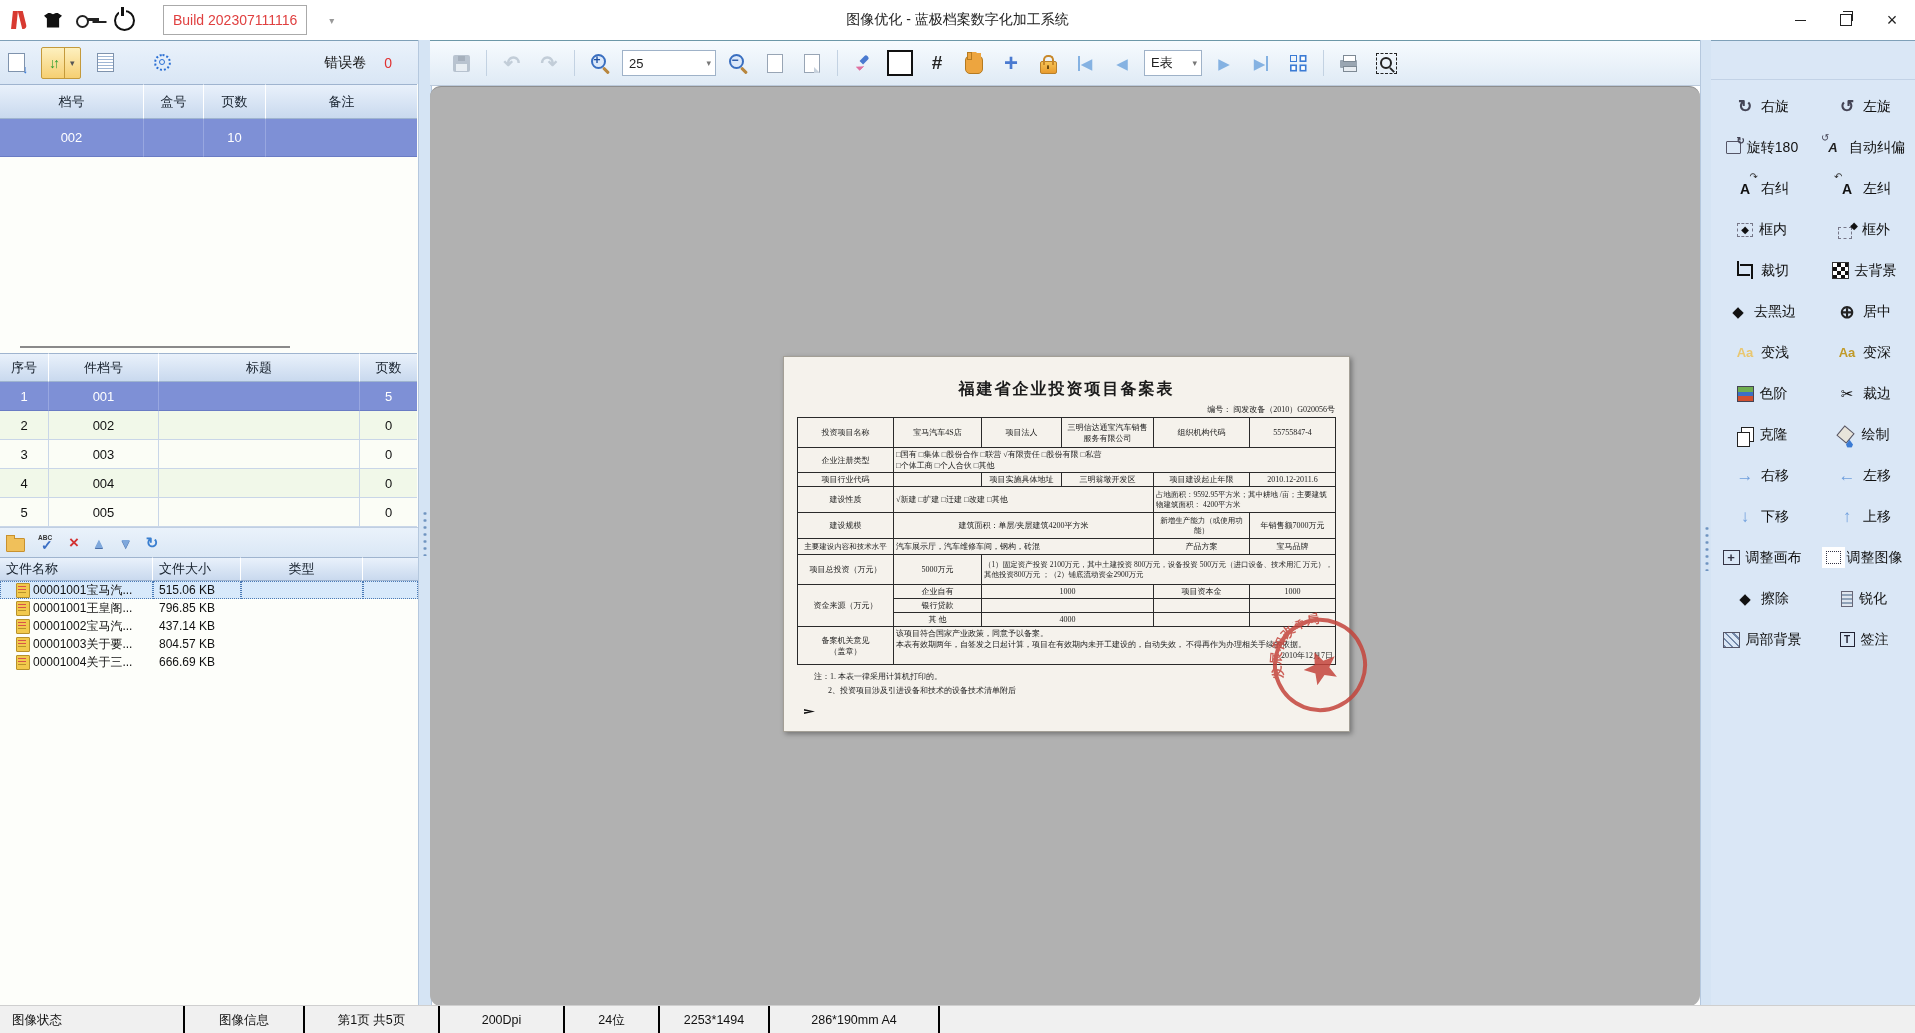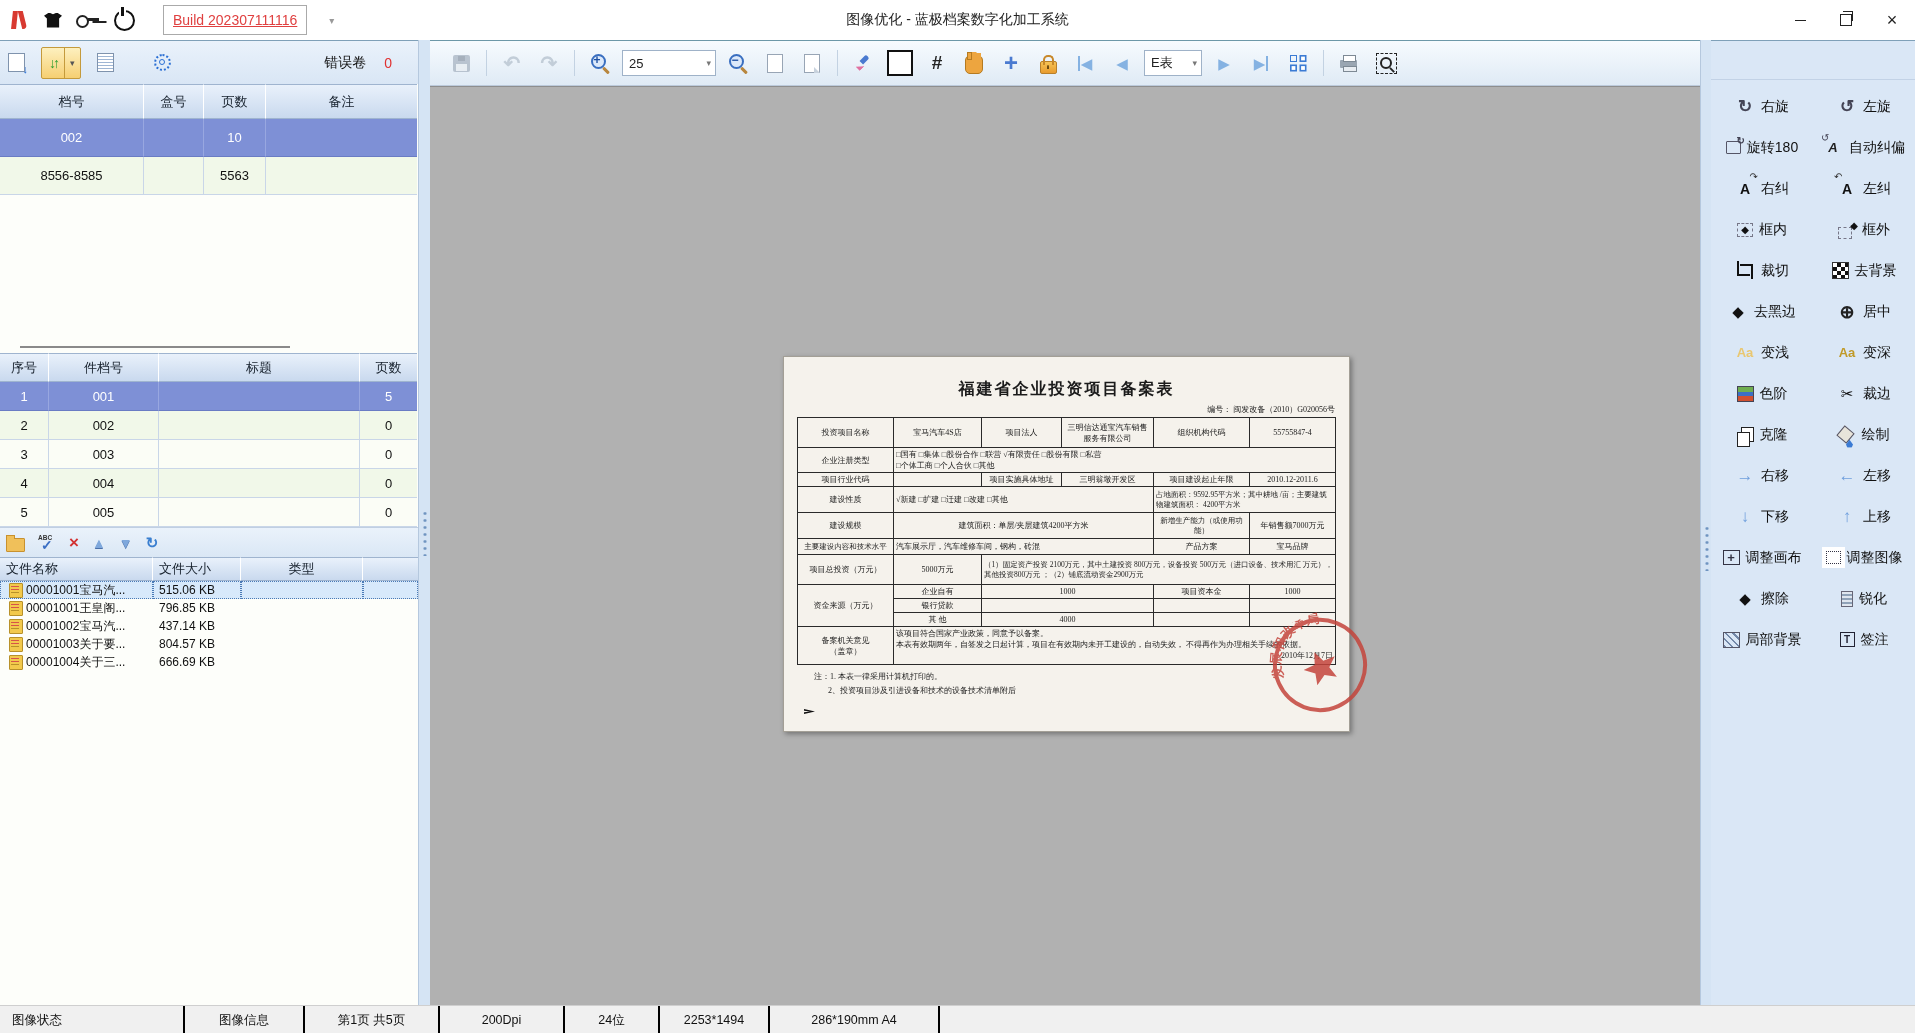--- a/index.html
+++ b/index.html
@@ -11,21 +11,21 @@
   .tb-left{display:flex;align-items:center;gap:14px;padding-left:10px;}
   .logo{position:relative;width:20px;height:22px;}
   .logo::before{content:"";position:absolute;left:2px;top:2px;width:5px;height:18px;background:#d83a31;transform:skewX(-6deg);}
   .logo::after{content:"";position:absolute;left:10px;top:2px;width:5px;height:18px;background:#d83a31;transform:skewX(14deg);border-radius:0 0 4px 0;}
   .tshirt{width:18px;height:15px;background:#111;clip-path:polygon(28% 0,50% 12%,72% 0,100% 22%,84% 40%,84% 100%,16% 100%,16% 40%,0 22%);}
   .keyicon{position:relative;width:24px;height:14px;}
   .keyicon::before{content:"";position:absolute;left:0;top:2px;width:9px;height:9px;border:2px solid #222;border-radius:50%;}
   .keyicon::after{content:"";position:absolute;left:12px;top:5px;width:11px;height:2.5px;background:#222;box-shadow:8px 2.5px 0 -0.5px #222,4px 2.5px 0 -0.5px #222;}
   .powericon{position:relative;width:17px;height:17px;border:2.4px solid #111;border-radius:50%;}
   .powericon::before{content:"";position:absolute;left:5.4px;top:-5px;width:2.6px;height:9px;background:#111;box-shadow:0 0 0 2px #fff;}
-  .buildbox{margin-left:14px;border:1px solid #aaa;background:#fff;padding:6px 9px;color:#e04040;font-size:14px;text-decoration:underline;}
+  .buildbox{margin-left:14px;border:1px solid #aaa;background:#fff;padding:6px 9px;color:#e04040;font-size:14px;}
   .mini-caret{color:#999;font-size:10px;margin-left:8px;}
   .tb-title{position:absolute;left:0;right:0;text-align:center;font-size:14px;color:#222;pointer-events:none;}
   .tb-ctrl{margin-left:auto;display:flex;align-items:center;height:100%;}
   .wbtn{width:46px;height:100%;display:flex;align-items:center;justify-content:center;color:#222;font-size:16px;}
   .wbtn .bar{width:11px;height:0;border-top:1.6px solid #222;}
   .wbtn .rest{position:relative;width:10px;height:10px;border:1.4px solid #222;background:#fff;}
   .wbtn .rest::before{content:"";position:absolute;left:2px;top:-4px;width:9px;height:9px;border:1.4px solid #222;border-left:none;border-bottom:none;}
   .wbtn .cls{font-size:18px;line-height:1;}
 
   
@@ -72,21 +72,21 @@
   .foldericon{position:relative;width:17px;height:12px;background:#f0c05a;border:1px solid #c8912f;border-radius:1px;margin-top:4px;}
   .foldericon::before{content:"";position:absolute;left:-1px;top:-4px;width:7px;height:3px;background:#f0c05a;border:1px solid #c8912f;border-bottom:none;}
   .abccheck{position:relative;width:18px;height:18px;}
   .abccheck::before{content:"ABC";position:absolute;left:0;top:0;font-size:6.5px;font-weight:bold;color:#333;}
   .abccheck::after{content:"✓";position:absolute;left:3px;top:3px;font-size:14px;font-weight:bold;color:#3b6fc4;}
   .redx{color:#d23232;font-weight:bold;font-size:17px;line-height:1;}
   .uparr,.dnarr{color:#7fa8dc;font-size:14px;text-shadow:0 1px 0 #4a6fa8;}
   .refresh{color:#3a7fd0;font-weight:bold;font-size:15px;}
 
   #flist{top:516px;}
-  #flist .c0{width:153px;justify-content:flex-start;padding-left:9px;gap:3px;}
+  #flist .c0{width:153px;justify-content:flex-start;padding-left:16px;gap:3px;}
   #flist .c1{width:88px;justify-content:flex-start;padding-left:6px;}
   #flist .c2{width:122px;}
   #flist .c3{width:55px;border-right:none;}
   #flist .th .td{height:24px;}
   #flist .tr:not(.th) .td{height:18px;border-right:none;border-bottom:none;font-size:12px;}
   #flist .th .c0{justify-content:flex-start;padding-left:6px;}
   .fsel .td{background:#d7e9fb;outline:1px dotted #4a7ab5;outline-offset:-1px;}
   .tifficon{display:inline-block;width:12px;height:13px;background:#f2c94c;border:1px solid #b8912a;border-radius:1px;position:relative;flex:none;}
   .tifficon::before{content:"";position:absolute;left:1px;top:2px;width:8px;height:1.5px;background:#d8534a;box-shadow:0 3px 0 #d8534a,0 6px 0 #b8912a;}
 
@@ -136,21 +136,21 @@
      box-shadow:9.5px 0 0 -1.6px #fff,9.5px 0 0 0 #3b7bd4,0 9.5px 0 -1.6px #fff,0 9.5px 0 0 #3b7bd4,9.5px 9.5px 0 -1.6px #fff,9.5px 9.5px 0 0 #3b7bd4;}
   .printer{position:relative;width:18px;height:16px;}
   .printer::before{content:"";position:absolute;left:0;top:5px;width:17px;height:8px;background:#9aa6b2;border-radius:1px;}
   .printer::after{content:"";position:absolute;left:3px;top:0px;width:11px;height:5px;background:#fff;border:1px solid #7d8994;}
   .printer i{position:absolute;left:3px;bottom:-1px;width:12px;height:4px;background:#e8edf2;border:1px solid #7d8994;}
   .selzoom{position:relative;width:19px;height:19px;border:1.7px dashed #222;}
   .selzoom::before{content:"";position:absolute;left:3px;top:3px;width:8px;height:8px;border:2px solid #222;border-radius:50%;}
   .selzoom::after{content:"";position:absolute;right:1px;bottom:1px;width:6px;height:2.2px;background:#222;transform:rotate(45deg);}
 
   
-  #canvas{position:absolute;left:0;top:46px;width:100%;height:919px;background:#b1b1b1;border-top:1px solid #8e8e8e;overflow:hidden;}
+  #canvas{position:absolute;left:0;top:46px;width:100%;height:919px;background:#b1b1b1;border-top:1px solid #8e8e8e;overflow:hidden;border-radius:11px;}
 
   
   #doc{position:absolute;left:353px;top:269px;width:565px;height:374px;background:#f5f2ec;
        border:1px solid #a39f96;box-shadow:2px 2px 5px rgba(0,0,0,.35);
        font-family:"Liberation Serif",serif;color:#1b1b1b;}
   #doc .dtitle{text-align:center;font-size:16px;font-weight:bold;letter-spacing:2px;margin-top:22px;}
   #doc .dno{text-align:right;font-size:8px;margin:4px 14px 2px 0;}
   #doc table{border-collapse:collapse;margin:0 auto;width:538px;table-layout:fixed;font-size:8px;}
   #doc td{border:1px solid #2a2a2a;padding:1px 2px;vertical-align:middle;text-align:center;overflow:hidden;}
   #doc td.lt{text-align:left;}
@@ -264,26 +264,20 @@
         <div class="td c1">盒号</div>
         <div class="td c2">页数</div>
         <div class="td c3">备注</div>
       </div>
       <div class="tr rowsel">
         <div class="td c0">002</div>
         <div class="td c1"></div>
         <div class="td c2">10</div>
         <div class="td c3"></div>
       </div>
-      <div class="tr rowa">
-        <div class="td c0">8556-8585</div>
-        <div class="td c1"></div>
-        <div class="td c2">5563</div>
-        <div class="td c3"></div>
-      </div>
     </div>
     <div id="t1fill"></div>
     <div id="splitline"></div>
 
     <div class="tbl" id="t2">
       <div class="tr th">
         <div class="td c0">序号</div>
         <div class="td c1">件档号</div>
         <div class="td c2">标题</div>
         <div class="td c3">页数</div>

